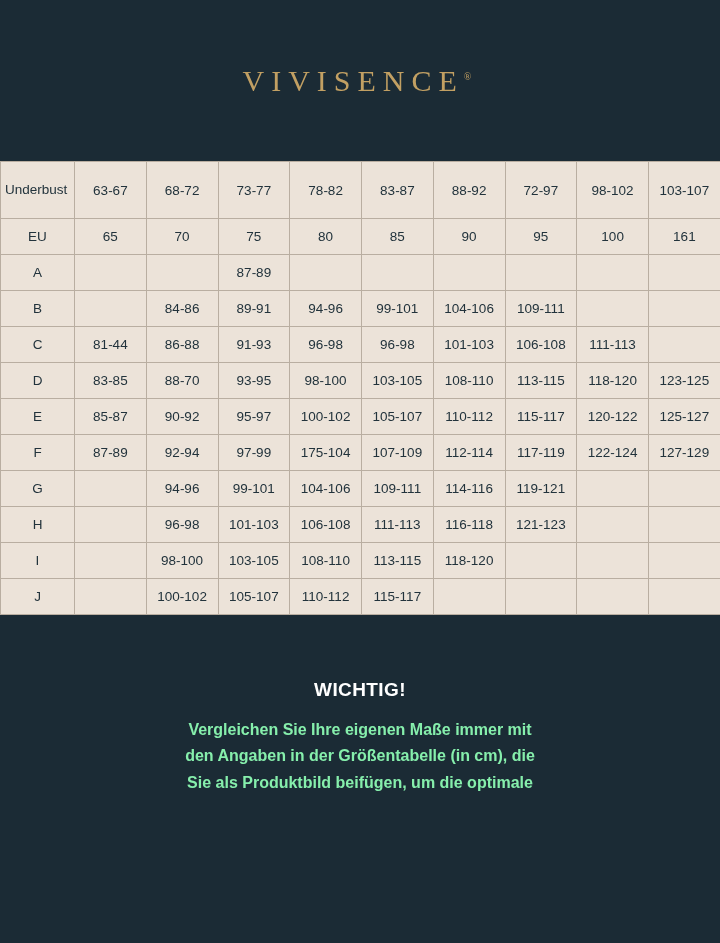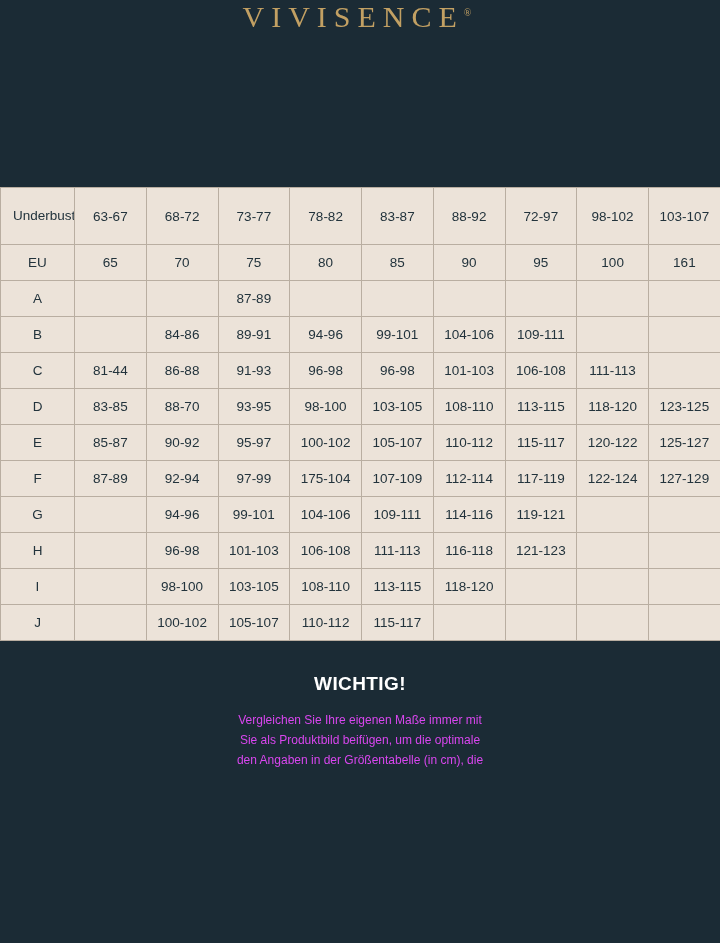--- a/index.html
+++ b/index.html
@@ -17,23 +17,23 @@
     position: relative;
     width: 720px;
     height: 943px;
     background: #1b2b35;
     display: flex;
     flex-direction: column;
   }
 
   
   .brand-area {
-    height: 187px;
+    height: 161px;
     display: flex;
-    align-items: flex-start;
+    align-items: center;
     justify-content: center;
   }
   .brand {
     color: #c8a濃;
     color: #c9a227;
     color: #c2a063;
     font-family: "Liberation Serif", serif;
     font-size: 30px;
     letter-spacing: 7px;
     font-weight: 400;
@@ -65,21 +65,21 @@
     font-size: 13.5px;
     color: #22333c;
     font-family: "Liberation Sans", sans-serif;
     font-weight: 400;
     padding: 0 2px;
     white-space: nowrap;
     overflow: hidden;
   }
   table.size-table tr:first-child td:first-child {
     text-align: left;
-    padding-left: 12px;
+    padding-left: 4px;
     white-space: normal;
     line-height: 1.25;
     font-size: 13.5px;
   }
   table.size-table tr:first-child td {
     height: 56px;
   }
   .col-label { width: 74px; }
   .col-data { width: 71.75px; }
   .row-head-cell {
@@ -89,37 +89,37 @@
     text-align: center;
   }
 
   
   .note {
     flex: 1;
     display: flex;
     flex-direction: column;
     align-items: center;
     justify-content: flex-start;
-    padding-top: 32px;
+    padding-top: 64px;
     color: #ffffff;
   }
   .note-title {
     font-size: 19px;
     font-weight: 700;
     letter-spacing: 0.4px;
     margin-bottom: 16px;
     color: #ffffff;
   }
   .note-body {
-    font-size: 12px;
+    font-size: 16px;
     line-height: 1.65;
     text-align: center;
     max-width: 520px;
-    color: #d946ef;
-    font-weight: 400;
+    color: #86efac;
+    font-weight: 700;
   }
 </style>
 </head>
 <body>
 
 <div class="page">
 
   <div class="brand-area">
     <div class="brand"><span>VIVISENCE</span><span class="reg">®</span></div>
   </div>
@@ -284,18 +284,18 @@
             <td class="data-left"></td>
           </tr>
         </tbody>
     </table>
   </div>
 
   <div class="note">
     <div class="note-title">WICHTIG!</div>
     <div class="note-body" id="note-body">
         <div>Vergleichen Sie Ihre eigenen Maße immer mit</div>
+        <div>den Angaben in der Größentabelle (in cm), die</div>
         <div>Sie als Produktbild beifügen, um die optimale</div>
-        <div>den Angaben in der Größentabelle (in cm), die</div>
       </div>
   </div>
 
 </div>
 
 </body></html>

